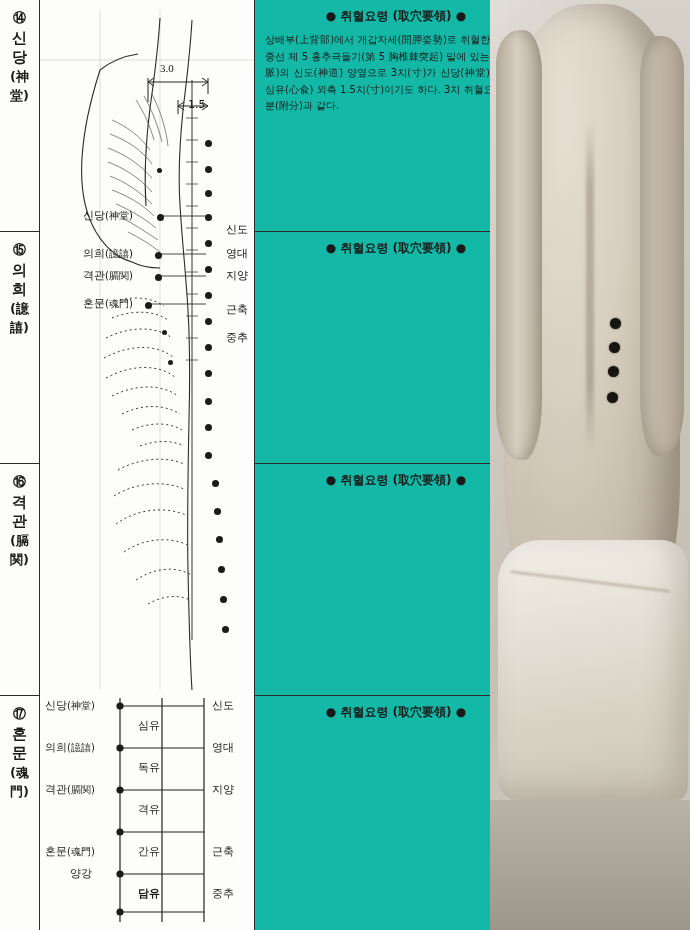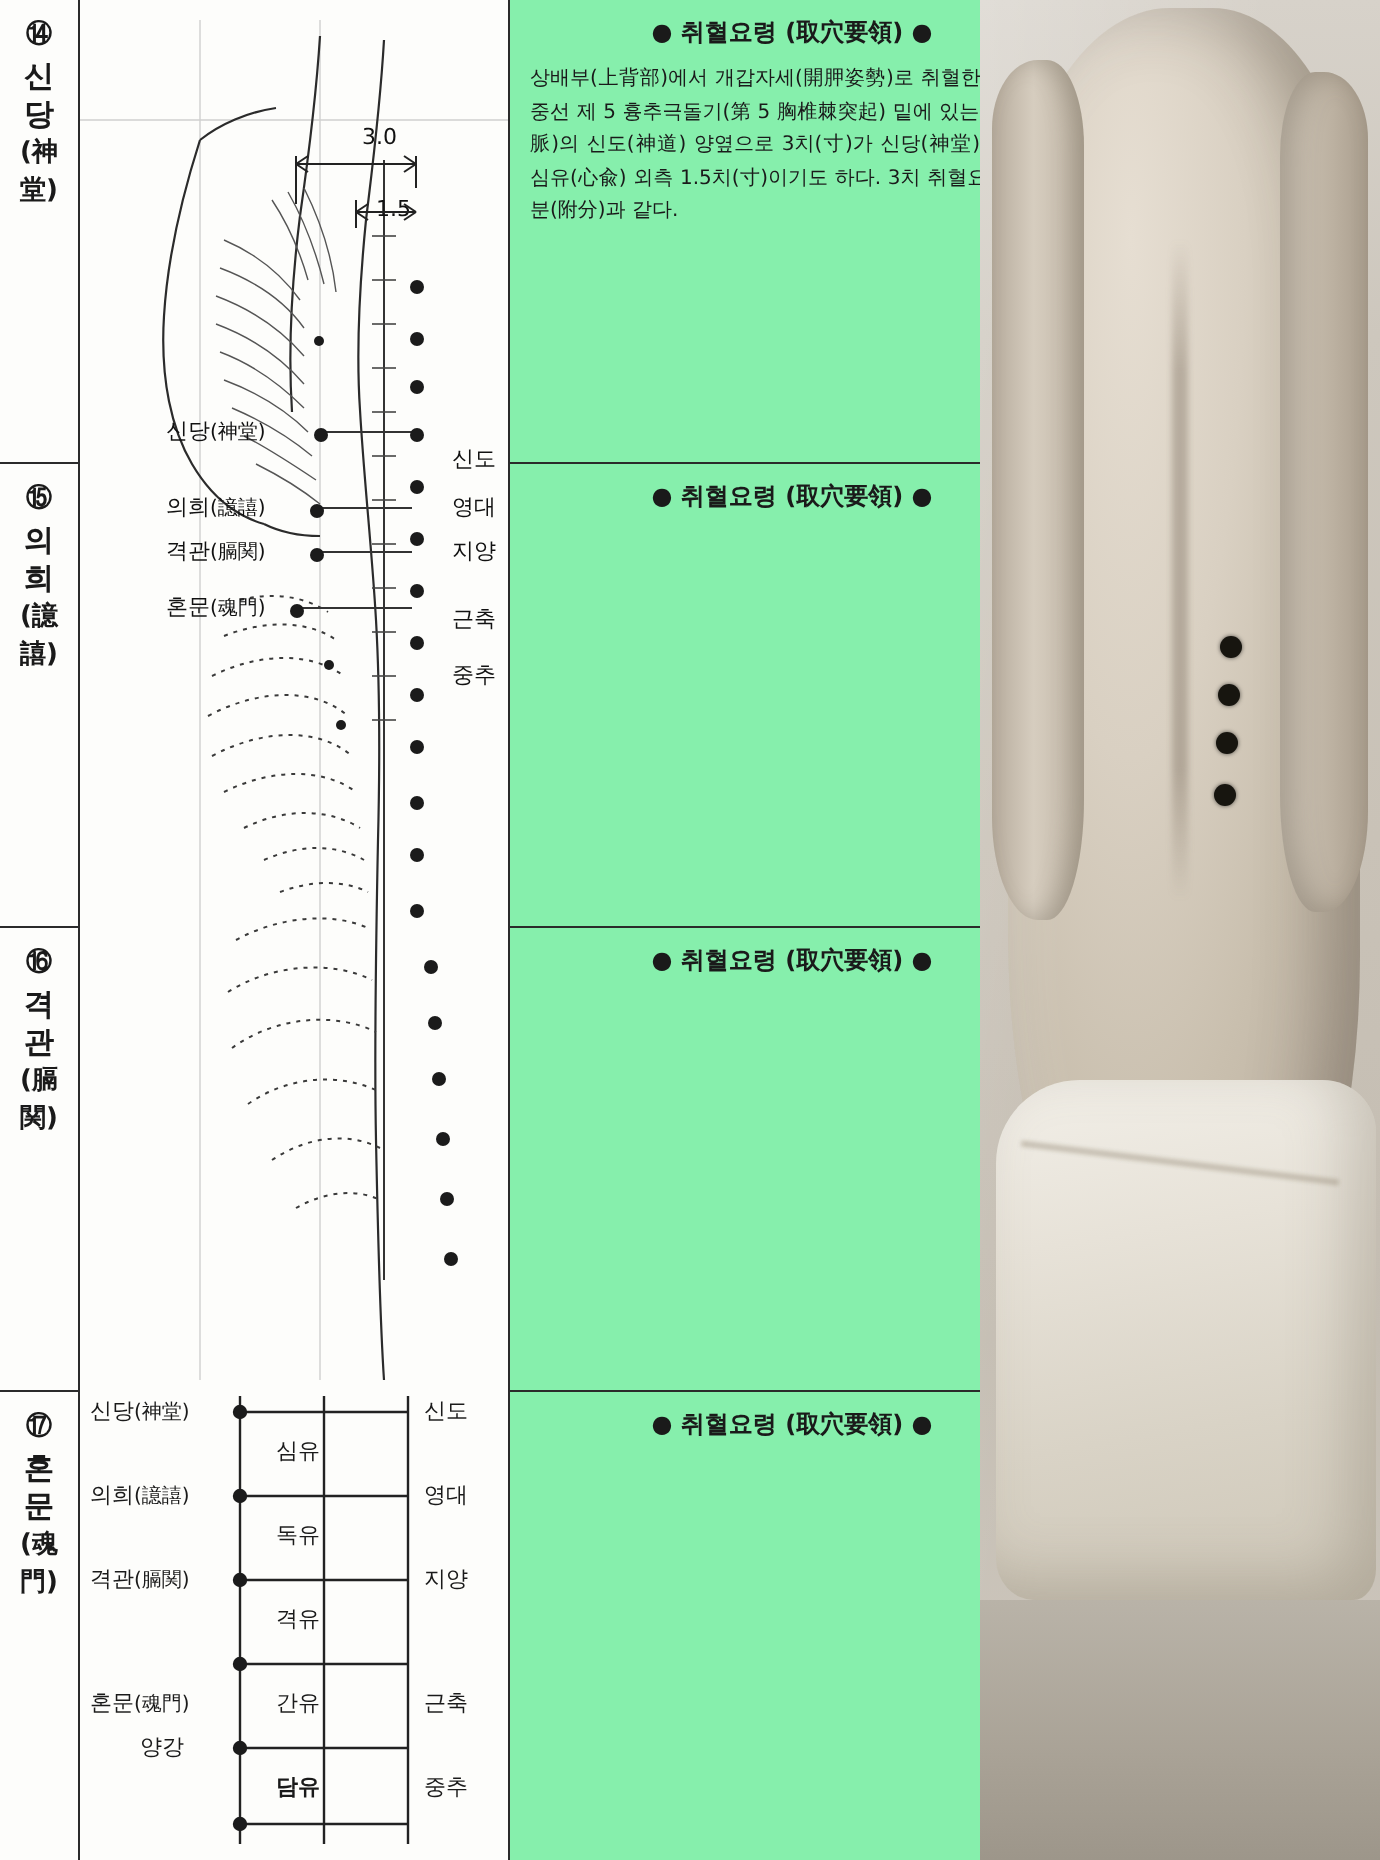--- a/index.html
+++ b/index.html
@@ -119,21 +119,21 @@
   
   .text-col {
     position: absolute;
     left: 254px;
     top: 0;
     width: 284px;
     height: 930px;
     border-left: 1px solid #2b2b2b;
     border-right: 1px solid #2b2b2b;
     box-sizing: border-box;
-    background: #86efac;
+    background: #14b8a6;
   }
   .text-block {
     box-sizing: border-box;
     border-bottom: 1px solid #2b2b2b;
     padding: 8px 10px 10px 10px;
     height: 232px;
     overflow: hidden;
   }
   .text-block:last-child { border-bottom: none; }
   .tb-head {
@@ -361,21 +361,21 @@
           <path d="M146 228 L158 228"></path>
         <path d="M146 250 L158 250"></path>
           <path d="M146 272 L158 272"></path>
         <path d="M146 294 L158 294"></path>
           <path d="M146 316 L158 316"></path>
         <path d="M146 338 L158 338"></path>
           <path d="M146 360 L158 360"></path>
       </g>
     </svg>
 
-    <div class="dim-text" style="left:141px; top:62px;">3.0</div>
+    <div class="dim-text" style="left:120px; top:62px;font-family:Liberation Serif, serif;">3.0</div>
     <div class="dim-text" style="left:148px; top:98px;">1.5</div>
     <svg style="position:absolute;left:100px;top:72px;" width="110" height="50">
       <g stroke="#222" stroke-width="1" fill="none">
         <path d="M8 10 L68 10"></path>
         <path d="M8 10 L14 6"></path>
           <path d="M8 10 L14 14"></path>
         <path d="M68 10 L62 6"></path>
           <path d="M68 10 L62 14"></path>
         <path d="M8 6 L8 30"></path>
         <path d="M68 6 L68 22"></path>

